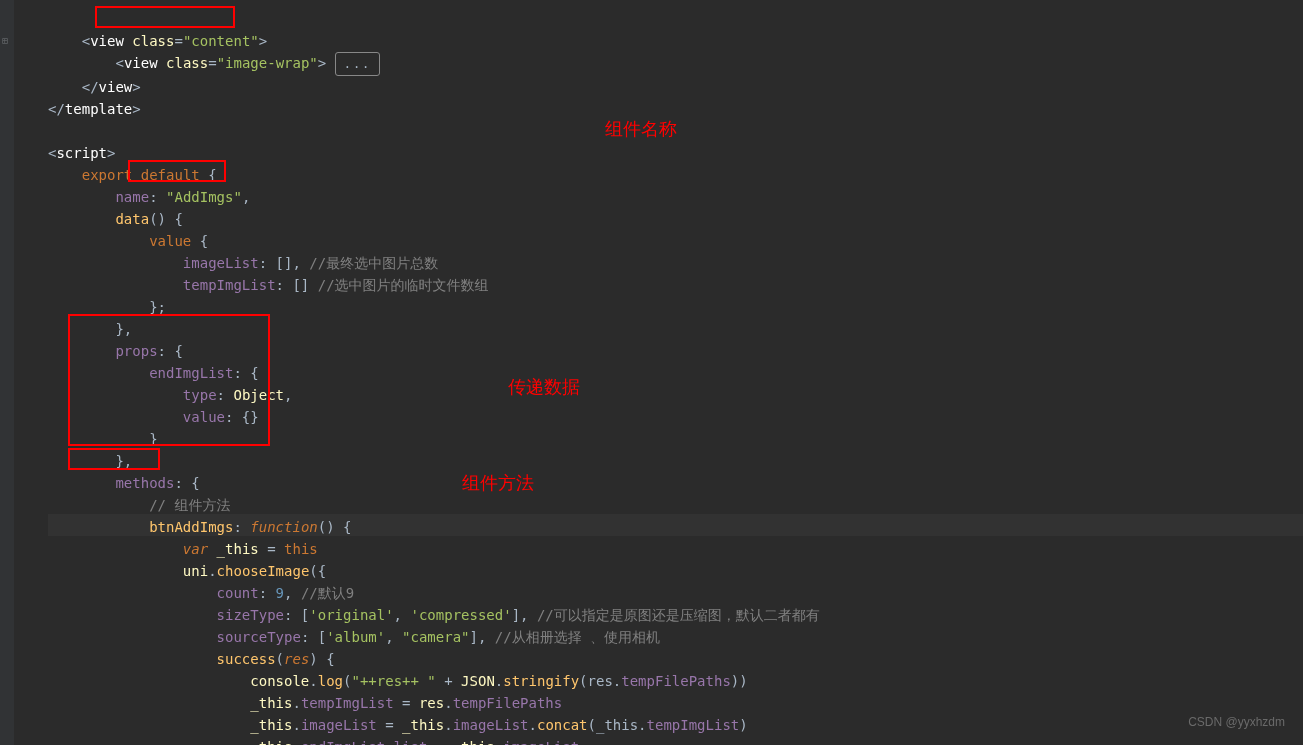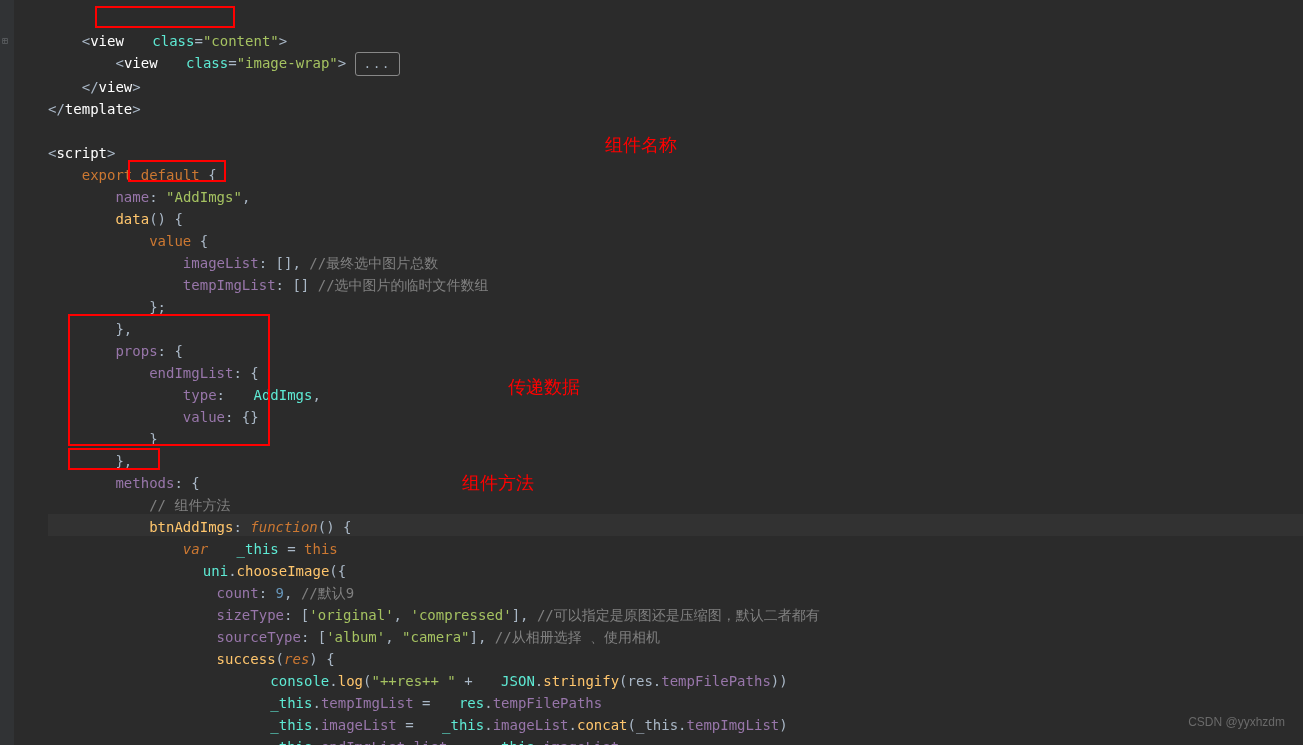--- a/index.html
+++ b/index.html
@@ -27,21 +27,21 @@
   background: #313335;
 }
 .gutter .fold {
   position: absolute;
   left: 2px;
   color: #606366;
   font-size: 10px;
   cursor: pointer;
 }
 .tag { color: #ffffff; }
-.attr { color: #5eead4; margin-left: 20px; }
+.attr { color: #fef9c3; }
 .str { color: #a5c261; }
 .kw { color: #cc7832; }
 .kw2 { color: #cc7832; font-style: italic; }
 .fn { color: #ffc66d; text-align: right; }
 .prop { color: #9876aa; }
 .num { color: #6897bb; }
 .cmt { color: #808080; }
 .op { color: #a9b7c6; }
 .highlight-line {
   background: #323232;
@@ -104,21 +104,21 @@
 <span class="line">    <span class="kw">export</span> <span class="kw">default</span> <span class="op">{</span></span>
 <span class="line">        <span class="prop">name</span><span class="op">:</span> <span class="str">"AddImgs"</span><span class="op">,</span></span>
 <span class="line">        <span class="fn">data</span><span class="op">() {</span></span>
 <span class="line">            <span class="kw">value</span> <span class="op">{</span></span>
 <span class="line">                <span class="prop">imageList</span><span class="op">: [],</span> <span class="cmt">//最终选中图片总数</span></span>
 <span class="line">                <span class="prop">tempImgList</span><span class="op">: []</span> <span class="cmt">//选中图片的临时文件数组</span></span>
 <span class="line">            <span class="op">};</span></span>
 <span class="line">        <span class="op">},</span></span>
 <span class="line">        <span class="prop">props</span><span class="op">: {</span></span>
 <span class="line">            <span class="prop">endImgList</span><span class="op">: {</span></span>
-<span class="line">                <span class="prop">type</span><span class="op">:</span> <span class="attr">AddImgs</span><span class="op">,</span></span>
+<span class="line">                <span class="prop">type</span><span class="op">:</span> <span class="attr">Object</span><span class="op">,</span></span>
 <span class="line">                <span class="prop">value</span><span class="op">: {}</span></span>
 <span class="line">            <span class="op">}</span></span>
 <span class="line">        <span class="op">},</span></span>
 <span class="line">        <span class="prop">methods</span><span class="op">: {</span></span>
 <span class="line">            <span class="cmt">// 组件方法</span></span>
 <span class="line">            <span class="fn">btnAddImgs</span><span class="op">:</span> <span class="kw2">function</span><span class="op">() {</span></span>
 <span class="line">                <span class="kw2">var</span> <span class="attr">_this</span> <span class="op">=</span> <span class="kw">this</span></span>
 <span class="line">                <span class="attr">uni</span><span class="op">.</span><span class="fn">chooseImage</span><span class="op">({</span></span>
 <span class="line">                    <span class="prop">count</span><span class="op">:</span> <span class="num">9</span><span class="op">,</span> <span class="cmt">//默认9</span></span>
 <span class="line">                    <span class="prop">sizeType</span><span class="op">: [</span><span class="str">'original'</span><span class="op">,</span> <span class="str">'compressed'</span><span class="op">],</span> <span class="cmt">//可以指定是原图还是压缩图，默认二者都有</span></span>
@@ -128,17 +128,17 @@
 <span class="line">                        <span class="attr">_this</span><span class="op">.</span><span class="prop">tempImgList</span> <span class="op">=</span> <span class="attr">res</span><span class="op">.</span><span class="prop">tempFilePaths</span></span>
 <span class="line">                        <span class="attr">_this</span><span class="op">.</span><span class="prop">imageList</span> <span class="op">=</span> <span class="attr">_this</span><span class="op">.</span><span class="prop">imageList</span><span class="op">.</span><span class="fn">concat</span><span class="op">(_this.</span><span class="prop">tempImgList</span><span class="op">)</span></span>
 <span class="line">                        <span class="attr">_this</span><span class="op">.</span><span class="prop">endImgList</span><span class="op">.</span><span class="prop">list</span> <span class="op">=</span> <span class="attr">_this</span><span class="op">.</span><span class="prop">imageList</span></span>
 </div>
 
 <div class="redbox" style="left:95px; top:6px; width:140px; height:22px"></div>
 <div class="redbox" style="left:128px; top:160px; width:98px; height:22px"></div>
 <div class="redbox" style="left:68px; top:314px; width:202px; height:132px"></div>
 <div class="redbox" style="left:68px; top:448px; width:92px; height:22px"></div>
 
-<div class="annotation" style="left:605px; top:134px">组件名称</div>
+<div class="annotation" style="left:605px; top:118px">组件名称</div>
 <div class="annotation" style="left:508px; top:376px">传递数据</div>
 <div class="annotation" style="left:462px; top:472px">组件方法</div>
 
 <div class="watermark">CSDN @yyxhzdm</div>
 
 </body></html>

